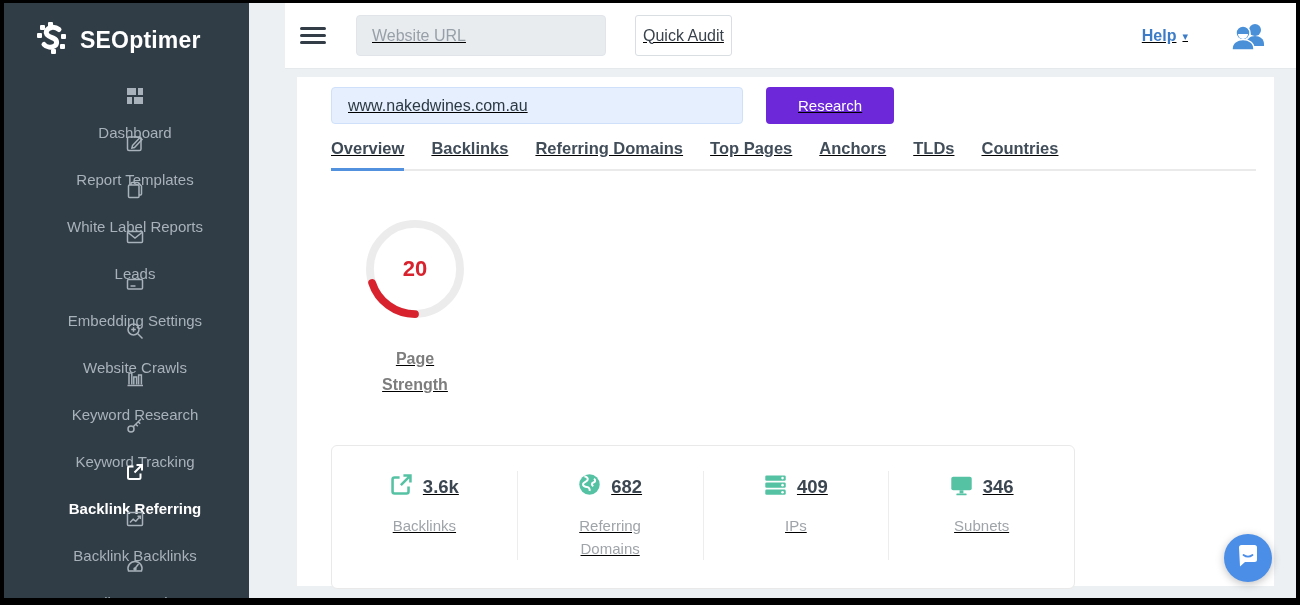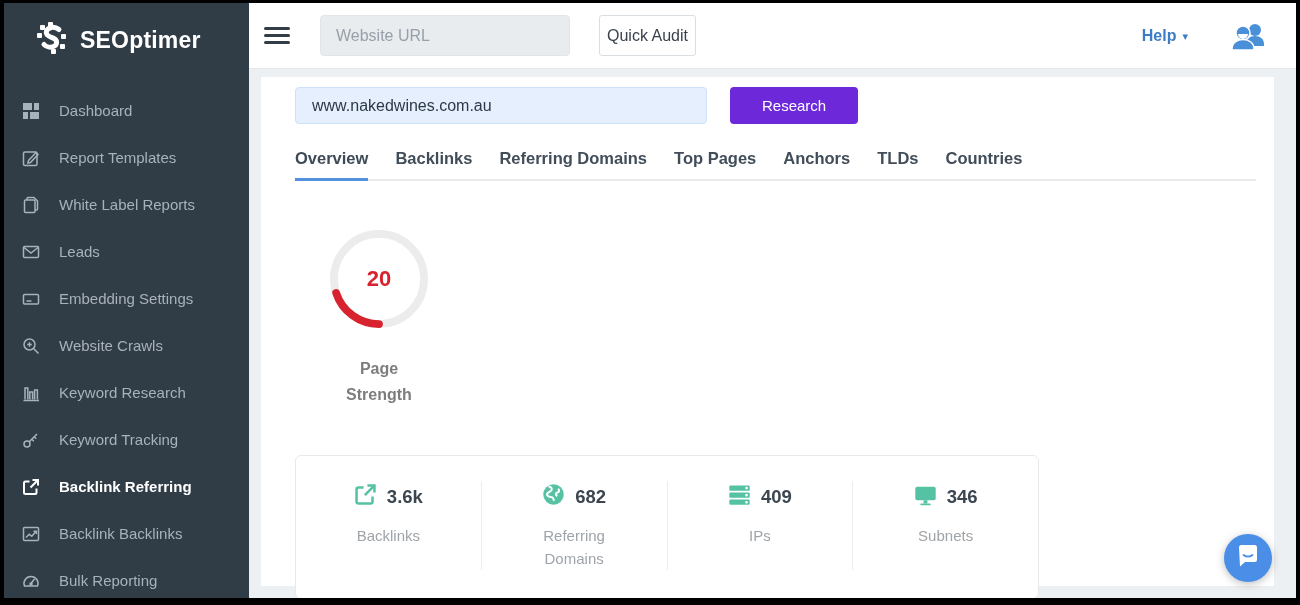--- a/index.html
+++ b/index.html
@@ -1,53 +1,53 @@
 <!DOCTYPE html>
 <html><head>
 <meta charset="utf-8">
 <style>
   * { margin:0; padding:0; box-sizing:border-box; }
   html,body { width:1300px; height:605px; }
   body { background:#000; padding:3px 4px 7px 4px; font-family:"Liberation Sans","DejaVu Sans",sans-serif; }
   .frame { width:100%; height:100%; position:relative; overflow:hidden; background:#edf0f2; }
-  .app { display:flex; height:100%; }
+  .app { display:flex; height:100%;gap:36px; }
 
   
   .sidebar { width:245px; min-width:245px; background:#303c46; color:#a8b2ba; display:flex; flex-direction:column; }
   .logo { display:flex; align-items:center; gap:10px; padding:18px 0 14px 30px; }
   .logo-text { color:#fff; font-size:23px; font-weight:bold; letter-spacing:.2px; }
   .nav { padding-top:14px; }
-  .nav-item { display:flex; align-items:center; gap:19px; height:47px; padding-left:17px; font-size:15px; cursor:pointer; }
+  .nav-item { display:flex; align-items:center; gap:19px; height:47px; padding-left:17px; font-size:15px; cursor:pointer;flex-direction:column; }
   .nav-item .ic { width:19px; height:19px; display:flex; align-items:center; justify-content:center; }
   .nav-item svg { stroke:currentColor; fill:none; stroke-width:1.5; }
   .nav-item.active { color:#ffffff; font-weight:bold; }
   .nav-item.active svg { stroke-width:2; }
 
   
-  .main { flex:1; display:flex; flex-direction:column; background:#edf0f2; }
+  .main { flex:1; display:flex; flex-direction:column; background:#edf0f2;text-decoration:underline; }
   .topbar { height:66px; background:#fff; display:flex; align-items:center; padding:0 30px 0 15px; border-bottom:1px solid #e6e9ec; }
   .hamburger { width:26px; height:18px; display:flex; flex-direction:column; justify-content:space-between; cursor:pointer; margin-right:30px; }
   .hamburger span { display:block; height:3.4px; background:#333d47; border-radius:2px; }
   .topbar-input { width:250px; height:41px; background:#e9ecef; border:1px solid #e1e5e9; border-radius:4px; padding:0 15px; font-size:16px; color:#3a434d; font-family:inherit; }
   .topbar-input::placeholder { color:#97a0a9; }
   .btn-quick-audit { margin-left:29px; height:41px; padding:0 7px; background:#fff; border:1px solid #d9dee3; border-radius:3px; font-size:16px; color:#39424c; font-family:inherit; cursor:pointer; }
   .topbar-spacer { flex:1; }
   .help { color:#3d7dc8; font-weight:bold; font-size:16px; display:flex; align-items:center; gap:6px; cursor:pointer; margin-right:42px; }
   .help .caret { font-size:11px; transform:translateY(1px); }
   .avatar { width:36px; height:30px; cursor:pointer; }
 
   
   .content { flex:1; padding:8px 22px 12px 12px; min-height:0; }
   .card { background:#fff; height:100%; padding:9px 18px 0 34px; }
 
   .search-row { display:flex; align-items:center; margin-top:1px; }
   .url-input { width:412px; height:37px; background:#e5effd; border:1px solid #cfe1fa; border-radius:4px; padding:13px 16px; font-size:16px; color:#2d3a45; font-family:inherit; }
   .btn-research { margin-left:23px; height:37px; padding:0 32px; background:#6d28d9; border:none; border-radius:4px; color:#fff; font-size:15px; font-family:inherit; cursor:pointer; }
 
-  .tabs { display:flex; gap:27px; margin-top:25px; border-bottom:2px solid #eaeaea; }
+  .tabs { display:flex; gap:27px; margin-top:15px; border-bottom:2px solid #eaeaea; }
   .tab { font-size:16.5px; font-weight:bold; color:#414d59; padding-bottom:11px; position:relative; cursor:pointer; white-space:nowrap; }
   .tab.active { color:#3e4a56; }
   .tab.active::after { content:""; position:absolute; left:0; right:0; bottom:-2px; height:3px; background:#5191dd; }
 
   .gauges { display:flex; gap:41px; margin-top:46px; margin-left:32px; }
   .gauge { width:104px; text-align:center; }
   .gauge-ring { position:relative; width:104px; height:104px; }
   .gauge-ring svg { width:104px; height:104px; }
   .gauge-num { position:absolute; inset:0; display:flex; align-items:center; justify-content:center; font-size:22px; font-weight:bold; }
   .gauge-label { margin-top:25px; font-size:16px; font-weight:bold; color:#7d7d7d; line-height:26px; }

